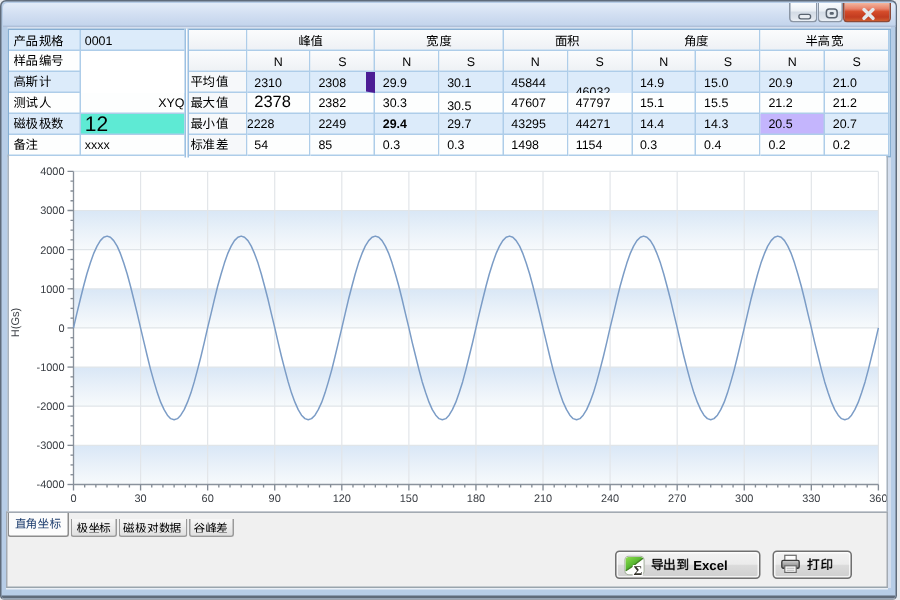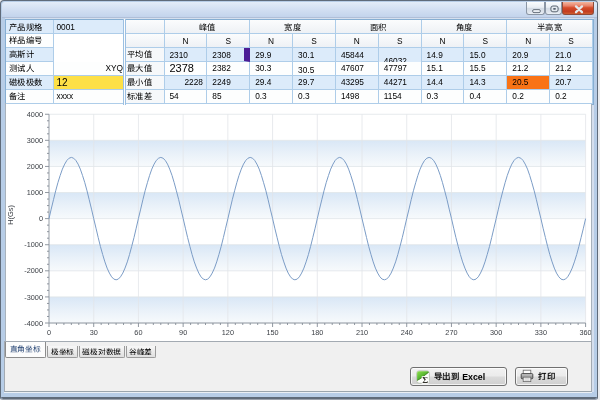--- a/index.html
+++ b/index.html
@@ -252,21 +252,21 @@
       <svg class="cg" style="width:8.3px;height:8.3px;vertical-align:-0.996px" viewBox="0 0 1000 1000">
         <use href="#g18"></use>
       </svg>
       <svg class="cg" style="width:8.3px;height:8.3px;vertical-align:-0.996px" viewBox="0 0 1000 1000">
         <use href="#g18"></use>
       </svg>
       <svg class="cg" style="width:8.3px;height:8.3px;vertical-align:-0.996px" viewBox="0 0 1000 1000">
         <use href="#g19"></use>
       </svg>
     </div>
-    <div class="cell" style="left:52.5px;top:74.9px;width:70.5px;height:14px;z-index:1;background:#fde047;border-right:1px solid #aecde9;border-bottom:1px solid #aecde9;padding-left:3px;font-size:10px;color:#000;">
+    <div class="cell" style="left:52.5px;top:74.9px;width:70.5px;height:14px;z-index:1;background:#5eead4;border-right:1px solid #aecde9;border-bottom:1px solid #aecde9;padding-left:3px;font-size:14px;color:#000;">
       <span>12</span>
     </div>
     <div class="cell" style="left:5px;top:88.9px;width:47.5px;height:13.9px;z-index:1;background:#fdfefe;border-right:1px solid #aecde9;border-bottom:1px solid #aecde9;padding-left:3px;font-size:8.3px;color:#000;">
       <svg class="cg" style="width:8.3px;height:8.3px;vertical-align:-0.996px" viewBox="0 0 1000 1000">
         <use href="#g20"></use>
       </svg>
       <svg class="cg" style="width:8.3px;height:8.3px;vertical-align:-0.996px" viewBox="0 0 1000 1000">
         <use href="#g21"></use>
       </svg>
     </div>
@@ -435,45 +435,45 @@
       <svg class="cg" style="width:8.3px;height:8.3px;vertical-align:-0.996px" viewBox="0 0 1000 1000">
         <use href="#g25"></use>
       </svg>
       <svg class="cg" style="width:8.3px;height:8.3px;vertical-align:-0.996px" viewBox="0 0 1000 1000">
         <use href="#g27"></use>
       </svg>
       <svg class="cg" style="width:8.3px;height:8.3px;vertical-align:-0.996px" viewBox="0 0 1000 1000">
         <use href="#g24"></use>
       </svg>
     </div>
-    <div class="cell" style="left:163.5px;top:74.9px;width:42.85px;height:14px;z-index:1;background:#dcebfa;border-right:1px solid #aecde9;border-bottom:1px solid #aecde9;padding-left:20px;font-size:8.3px;color:#000;">
+    <div class="cell" style="left:163.5px;top:74.9px;width:42.85px;height:14px;z-index:1;background:#dcebfa;border-right:1px solid #aecde9;border-bottom:1px solid #aecde9;padding-left:0;font-size:8.3px;color:#000;">
       <span>2228</span>
     </div>
     <div class="cell" style="left:206.3px;top:74.9px;width:42.85px;height:14px;z-index:1;background:#dcebfa;border-right:1px solid #aecde9;border-bottom:1px solid #aecde9;padding-left:5px;font-size:8.3px;color:#000;">
       <span>2249</span>
     </div>
-    <div class="cell" style="left:249.2px;top:74.9px;width:42.85px;height:14px;z-index:1;background:#dcebfa;border-right:1px solid #aecde9;border-bottom:1px solid #aecde9;padding-left:5px;font-size:8.3px;color:#000;">
+    <div class="cell" style="left:249.2px;top:74.9px;width:42.85px;height:14px;z-index:1;background:#dcebfa;border-right:1px solid #aecde9;border-bottom:1px solid #aecde9;padding-left:5px;font-size:8.3px;color:#000;font-weight:bold;">
       <span>29.4</span>
     </div>
     <div class="cell" style="left:292.1px;top:74.9px;width:42.85px;height:14px;z-index:1;background:#dcebfa;border-right:1px solid #aecde9;border-bottom:1px solid #aecde9;padding-left:5px;font-size:8.3px;color:#000;">
       <span>29.7</span>
     </div>
     <div class="cell" style="left:334.9px;top:74.9px;width:42.85px;height:14px;z-index:1;background:#dcebfa;border-right:1px solid #aecde9;border-bottom:1px solid #aecde9;padding-left:5px;font-size:8.3px;color:#000;">
       <span>43295</span>
     </div>
     <div class="cell" style="left:377.8px;top:74.9px;width:42.85px;height:14px;z-index:1;background:#dcebfa;border-right:1px solid #aecde9;border-bottom:1px solid #aecde9;padding-left:5px;font-size:8.3px;color:#000;">
       <span>44271</span>
     </div>
     <div class="cell" style="left:420.6px;top:74.9px;width:42.85px;height:14px;z-index:1;background:#dcebfa;border-right:1px solid #aecde9;border-bottom:1px solid #aecde9;padding-left:5px;font-size:8.3px;color:#000;">
       <span>14.4</span>
     </div>
     <div class="cell" style="left:463.4px;top:74.9px;width:42.85px;height:14px;z-index:1;background:#dcebfa;border-right:1px solid #aecde9;border-bottom:1px solid #aecde9;padding-left:5px;font-size:8.3px;color:#000;">
       <span>14.3</span>
     </div>
-    <div class="cell" style="left:506.3px;top:74.9px;width:42.85px;height:14px;z-index:1;background:#f97316;border-right:1px solid #aecde9;border-bottom:1px solid #aecde9;padding-left:5px;font-size:8.3px;color:#000;">
+    <div class="cell" style="left:506.3px;top:74.9px;width:42.85px;height:14px;z-index:1;background:#c4b5fd;border-right:1px solid #aecde9;border-bottom:1px solid #aecde9;padding-left:5px;font-size:8.3px;color:#000;">
       <span>20.5</span>
     </div>
     <div class="cell" style="left:549.2px;top:74.9px;width:42.85px;height:14px;z-index:1;background:#dcebfa;border-right:1px solid #aecde9;border-bottom:1px solid #aecde9;padding-left:5px;font-size:8.3px;color:#000;">
       <span>20.7</span>
     </div>
     <div class="cell" style="left:123px;top:88.9px;width:40.5px;height:13.9px;z-index:1;background:#f6f8fa;border-right:1px solid #aecde9;border-bottom:1px solid #aecde9;padding-left:3px;font-size:8.3px;color:#000;">
       <svg class="cg" style="width:8.3px;height:8.3px;vertical-align:-0.996px" viewBox="0 0 1000 1000">
         <use href="#g28"></use>
       </svg>
       <svg class="cg" style="width:8.3px;height:8.3px;vertical-align:-0.996px" viewBox="0 0 1000 1000">

